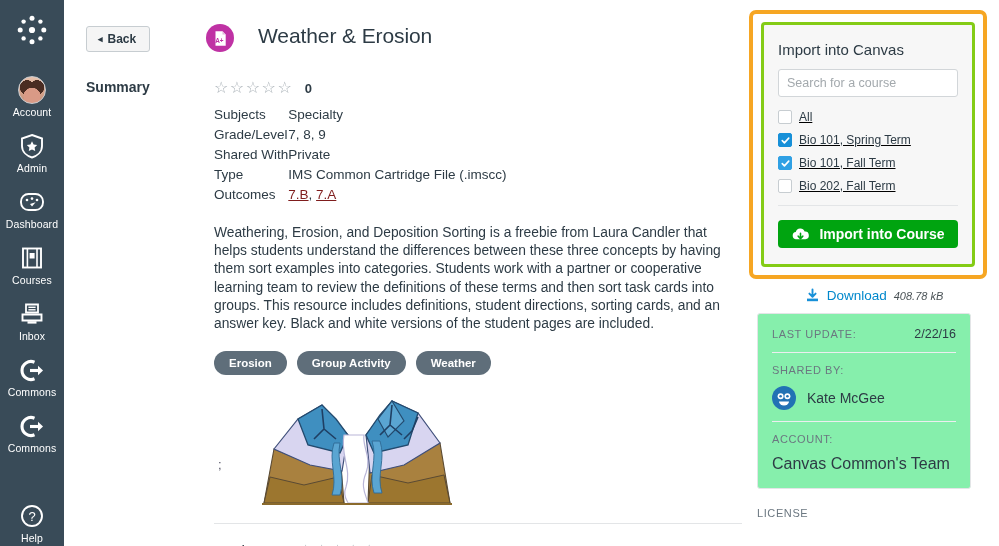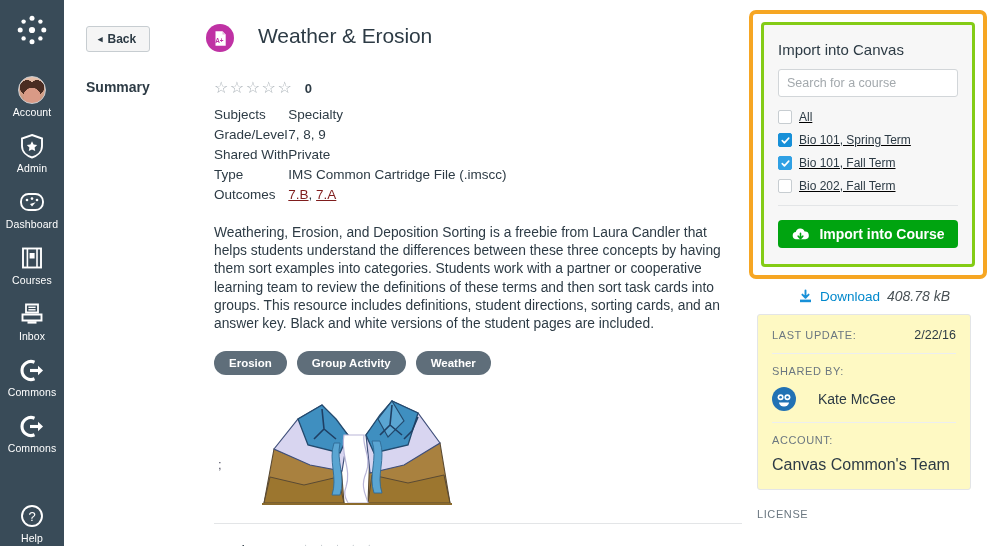--- a/index.html
+++ b/index.html
@@ -133,32 +133,32 @@
     width: 100%; height: 28px; background: #00a410; border: none; border-radius: 4px;
     color: #ffffff; font-size: 14px; font-weight: bold; cursor: pointer;
     display: flex; align-items: center; justify-content: center; gap: 9px;
     font-family: "Liberation Sans", sans-serif;
   }
 
   .download-row {
     margin-top: 9px; display: flex; align-items: center; justify-content: center; gap: 7px;
   }
   .download-link { color: #0088cc; font-size: 13.5px; cursor: pointer; }
-  .download-size { font-size: 14px; color: #4a5256; font-style: italic; }
+  .download-size { font-size: 11px; color: #4a5256; font-style: italic; }
 
   .info-card {
     margin-top: 10px; margin-left: 8px; width: 214px;
-    background: #fef9c3; border: 1px solid #e3e5e7; border-radius: 3px;
+    background: #86efac; border: 1px solid #e3e5e7; border-radius: 3px;
     padding: 13px 14px 15px 14px;
   }
   .info-kv { display: flex; align-items: baseline; justify-content: space-between; }
   .info-key { font-size: 11px; letter-spacing: .6px; color: #6b7780; }
   .info-val-right { font-size: 12.5px; color: #2d3b45; }
   .info-sep { height: 1px; background: #eceef0; margin: 11px 0 11px 0; }
-  .shared-by-row { display: flex; align-items: center; gap: 22px; margin-top: 10px; }
+  .shared-by-row { display: flex; align-items: center; gap: 11px; margin-top: 10px; }
   .sb-avatar {
     width: 24px; height: 24px; border-radius: 50%; flex: 0 0 24px;
     background: #2272b4; display: flex; align-items: center; justify-content: center;
   }
   .shared-name { font-size: 14px; color: #2d3b45; }
   .account-val { font-size: 16px; color: #2d3b45; margin-top: 10px; }
 
   .license-label { margin-top: 18px; margin-left: 8px; font-size: 11px; letter-spacing: .6px; color: #6b7780; }
 </style>
 </head>

